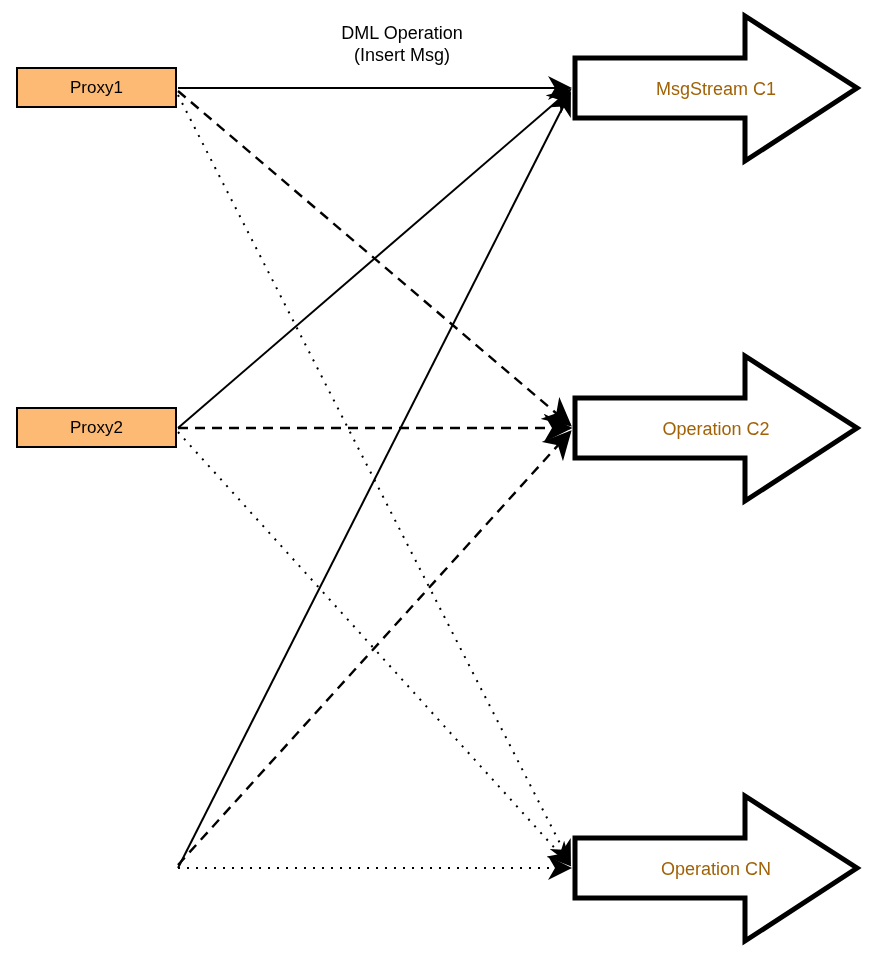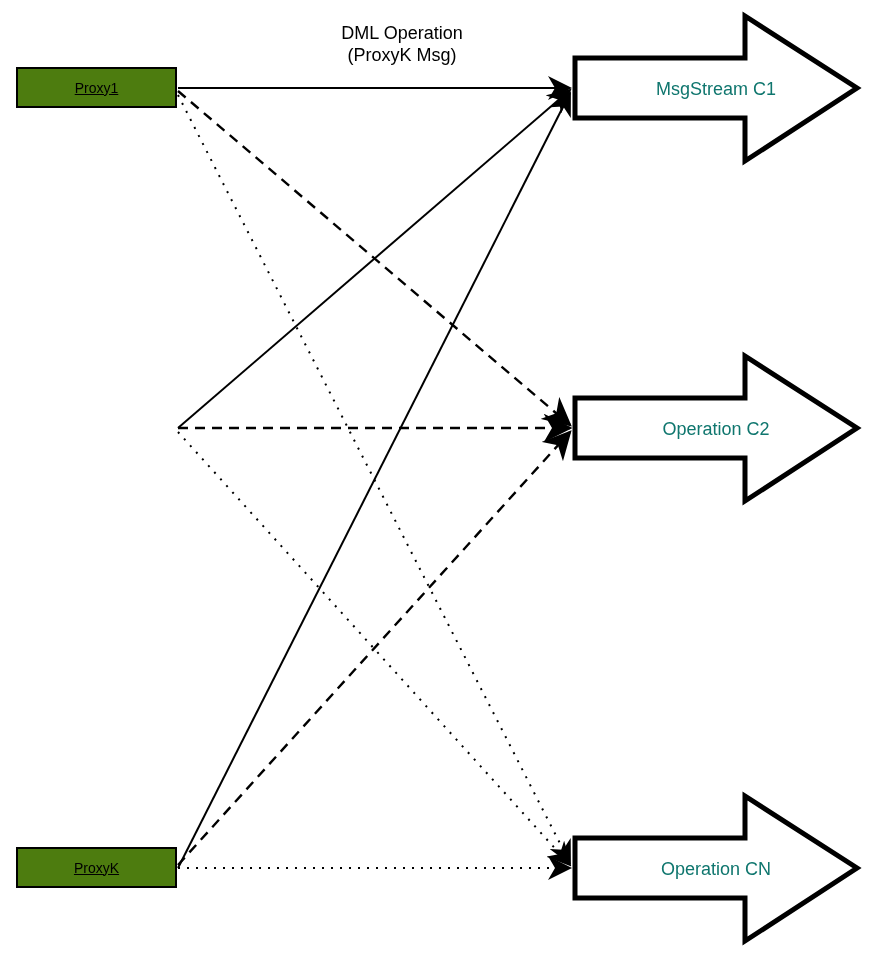--- a/index.html
+++ b/index.html
@@ -44,34 +44,33 @@
     color: #000000;
     white-space: nowrap;
   }
   .proxy-node {
     position: absolute;
     left: 16px;
     width: 161px;
     height: 41px;
     box-sizing: border-box;
     border: 2.5px solid #000000;
-    background: #4d7c0f;
+    background: #fdba74;
     display: flex;
     align-items: center;
     justify-content: center;
-    font-size: 14px;
+    font-size: 17px;
     color: #000000;
-    text-decoration: underline;
   }
   .stream-label {
     position: absolute;
     left: 716px;
     transform: translate(-50%, -50%);
     font-size: 18px;
-    color: #0f766e;
+    color: #a16207;
     white-space: nowrap;
   }
 </style>
 </head>
 <body>
 
 <div class="canvas">
 
   <svg class="edge-layer" width="875" height="956" viewBox="0 0 875 956">
     <defs>
@@ -92,27 +91,27 @@
     <line class="edge dotted" x1="178" y1="432" x2="570" y2="865" marker-end="url(#ah)"></line>
     <line class="edge dotted" x1="178" y1="868" x2="570" y2="868" marker-end="url(#ah)"></line>
 
     <polygon class="stream-arrow" points="575,58 745,58 745,16 857,88 745,161 745,118 575,118"></polygon>
     <polygon class="stream-arrow" points="575,398 745,398 745,356 857,428 745,501 745,458 575,458"></polygon>
     <polygon class="stream-arrow" points="575,838 745,838 745,796 857,868 745,941 745,898 575,898"></polygon>
   </svg>
 
   <div class="caption">
     <div>DML Operation</div>
-    <div>(ProxyK Msg)</div>
+    <div>(Insert Msg)</div>
   </div>
 
   <div class="proxy-node" style="top:67px">
     <span>Proxy1</span>
   </div>
-  <div class="proxy-node" style="top:847px">
-    <span>ProxyK</span>
+  <div class="proxy-node" style="top:407px">
+    <span>Proxy2</span>
   </div>
 
   <div class="stream-label" style="top:89px">MsgStream C1</div>
   <div class="stream-label" style="top:429px">Operation C2</div>
   <div class="stream-label" style="top:869px">Operation CN</div>
 
 </div>
 
 </body></html>

